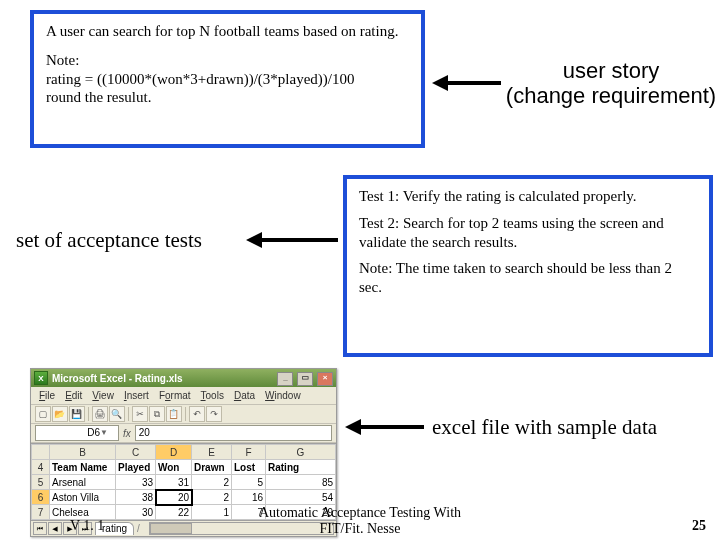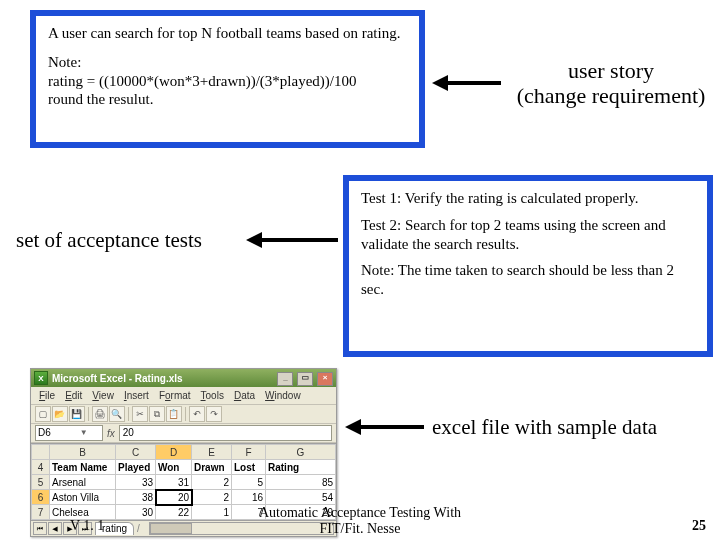--- a/index.html
+++ b/index.html
@@ -13,33 +13,33 @@
     color: #000;
     position: relative;
     overflow: hidden;
   }
   .callout {
     position: absolute;
     background: #fff;
   }
   .box {
     position: absolute;
-    border: 6px solid #1d4ed8;
+    border: 4px solid #1d4ed8;
     background: #fff;
     padding: 8px 12px;
     box-sizing: border-box;
   }
   .hand {
     font-family: "Comic Sans MS", cursive;
     font-size: 15px;
     line-height: 1.25;
     color: #000;
   }
   .serif-lg {
-    font-family: Liberation Serif, serif;
+    font-family: Liberation Sans, sans-serif;
     font-size: 22px;
     line-height: 1.15;
     text-align: center;
   }
   .serif-md {
     font-family: "Times New Roman", serif;
     font-size: 21px;
   }
   .arrow-left {
     position: absolute;
@@ -123,25 +123,24 @@
     background: #bfbba9;
     margin: 0 2px;
   }
   .toolbar { gap: 1px; }
   .formulabar { height: 16px; }
   .namebox {
     width: 62px; height: 14px;
     border: 1px solid #9a9a89;
     background: #fff;
     font-size: 10px;
-    padding: 0 2px;
+    padding: 0 10px;
     line-height: 14px;
     display: flex;
-    justify-content: flex-start;
-    gap: 29px;
+    justify-content: flex-end;
   }
   .namebox .dd { color: #666; font-size: 8px; }
   .fx {
     padding: 0 2px;
     font-style: italic;
     color: #555;
   }
   .fval {
     flex: 1;
     border: 1px solid #9a9a89;

